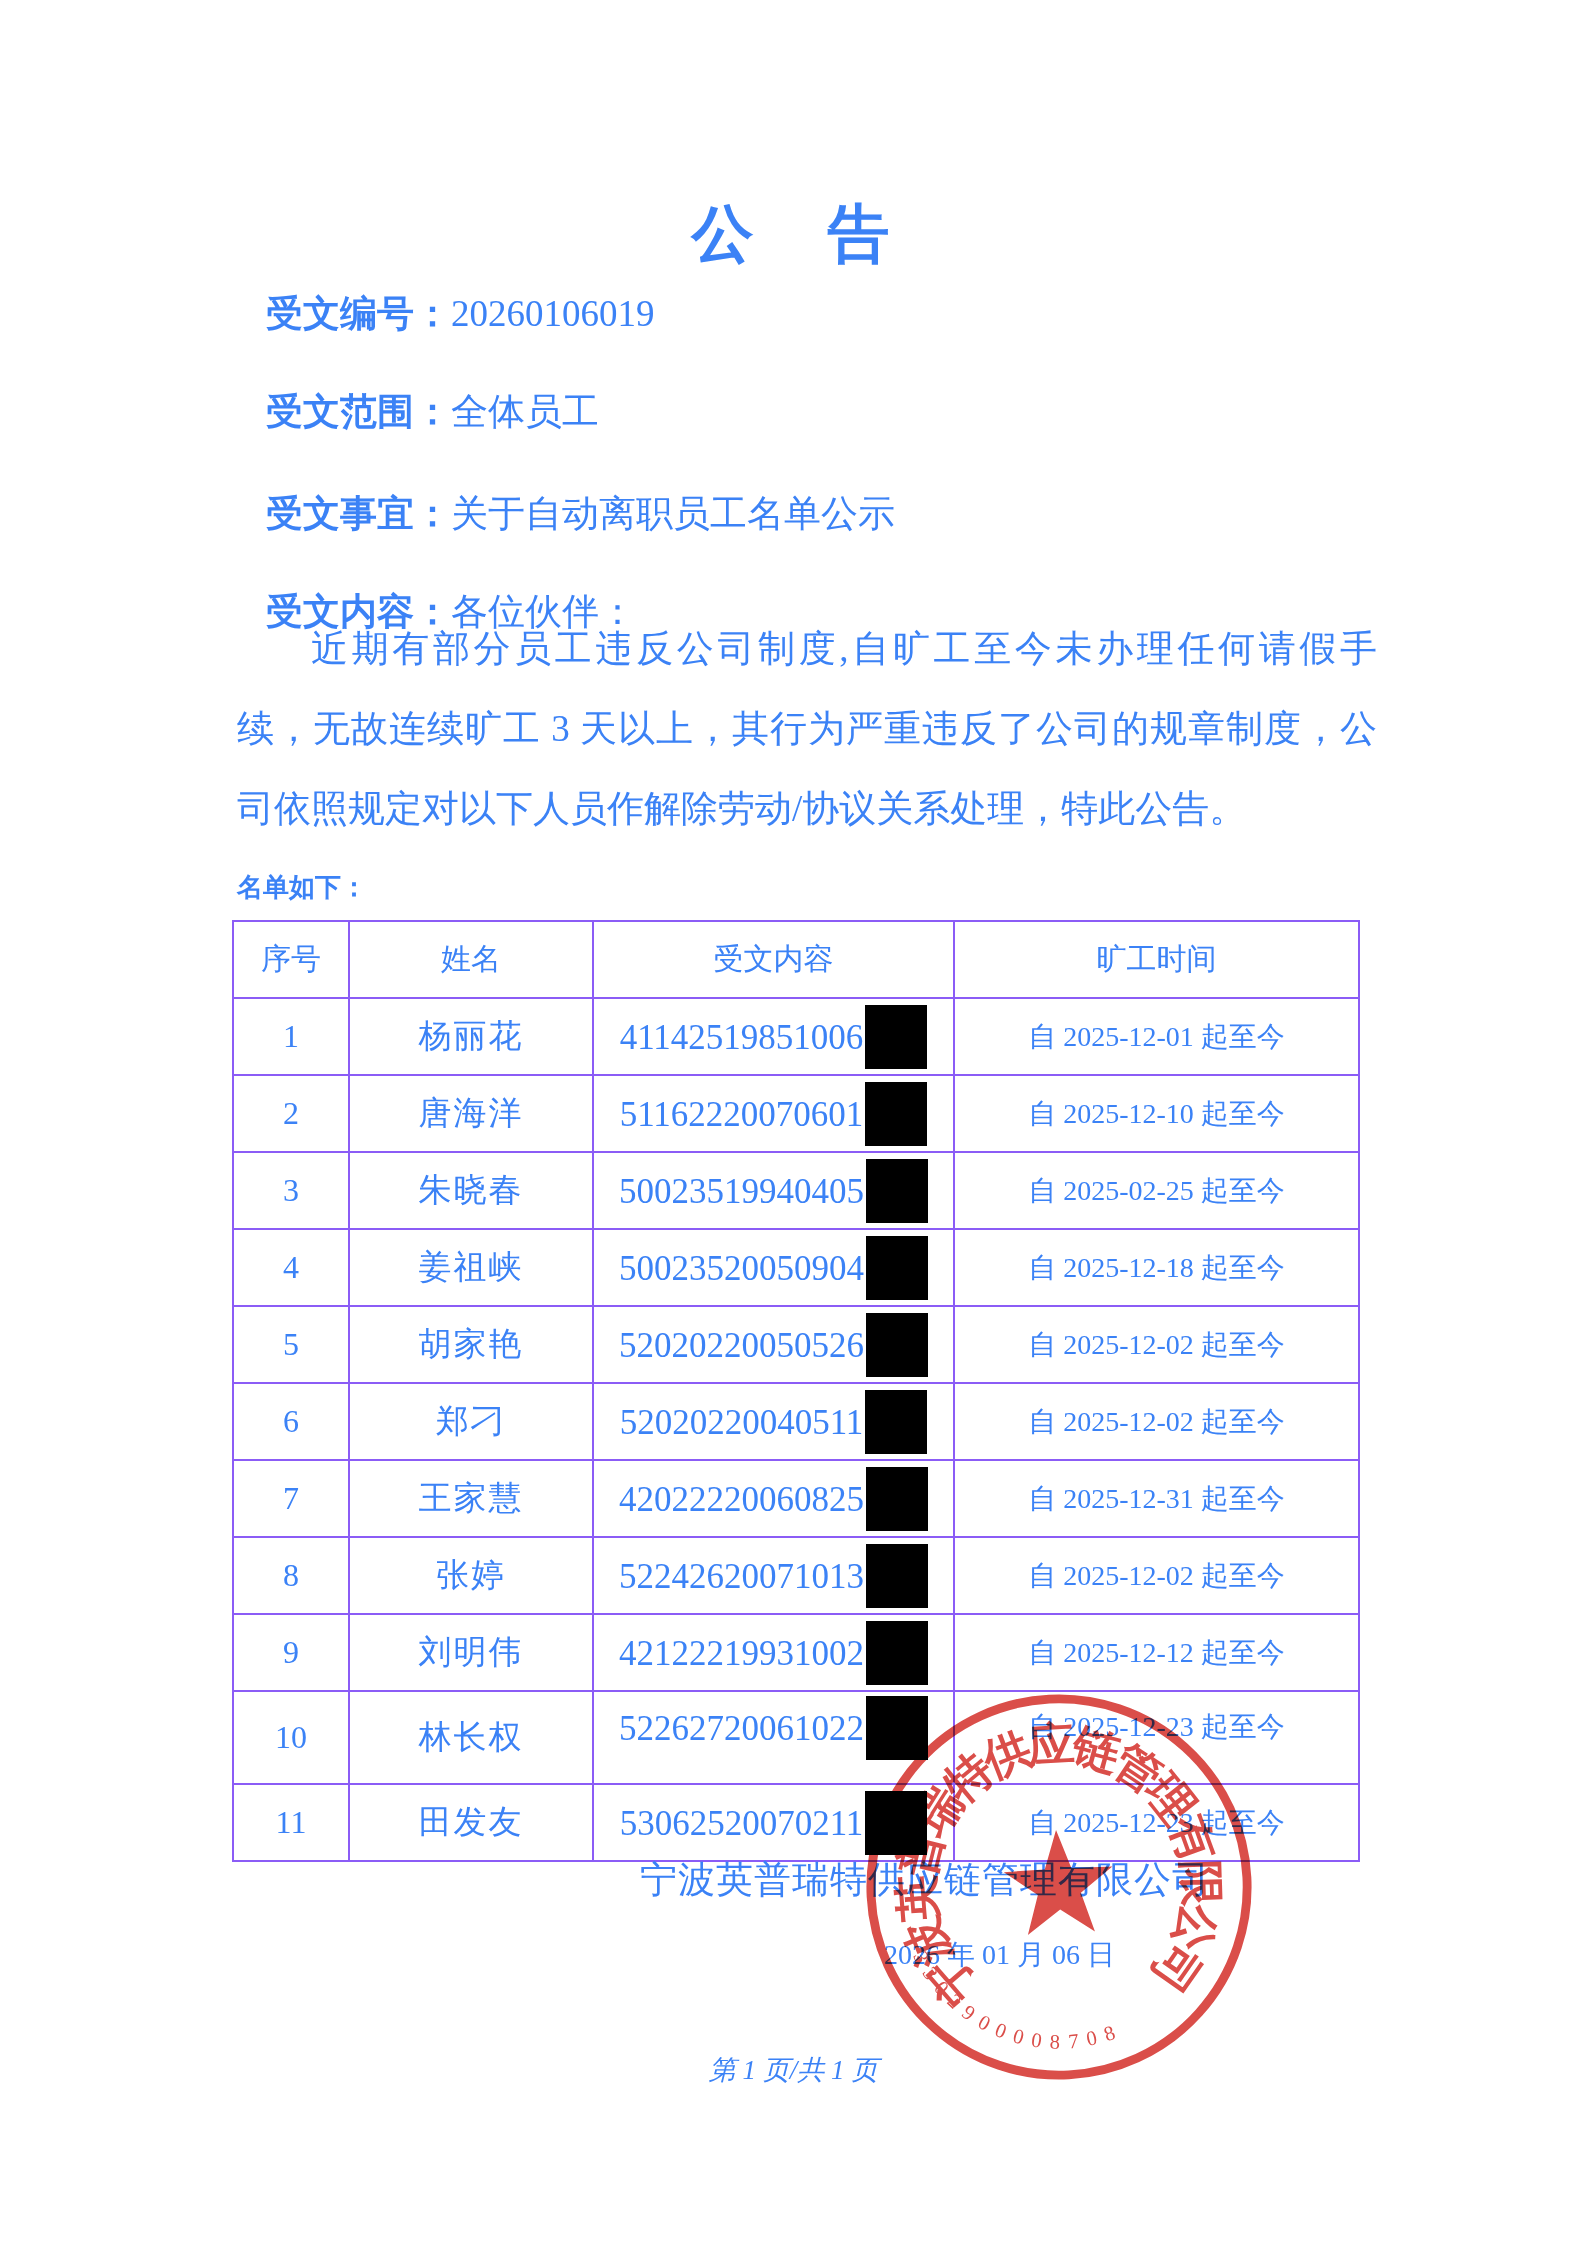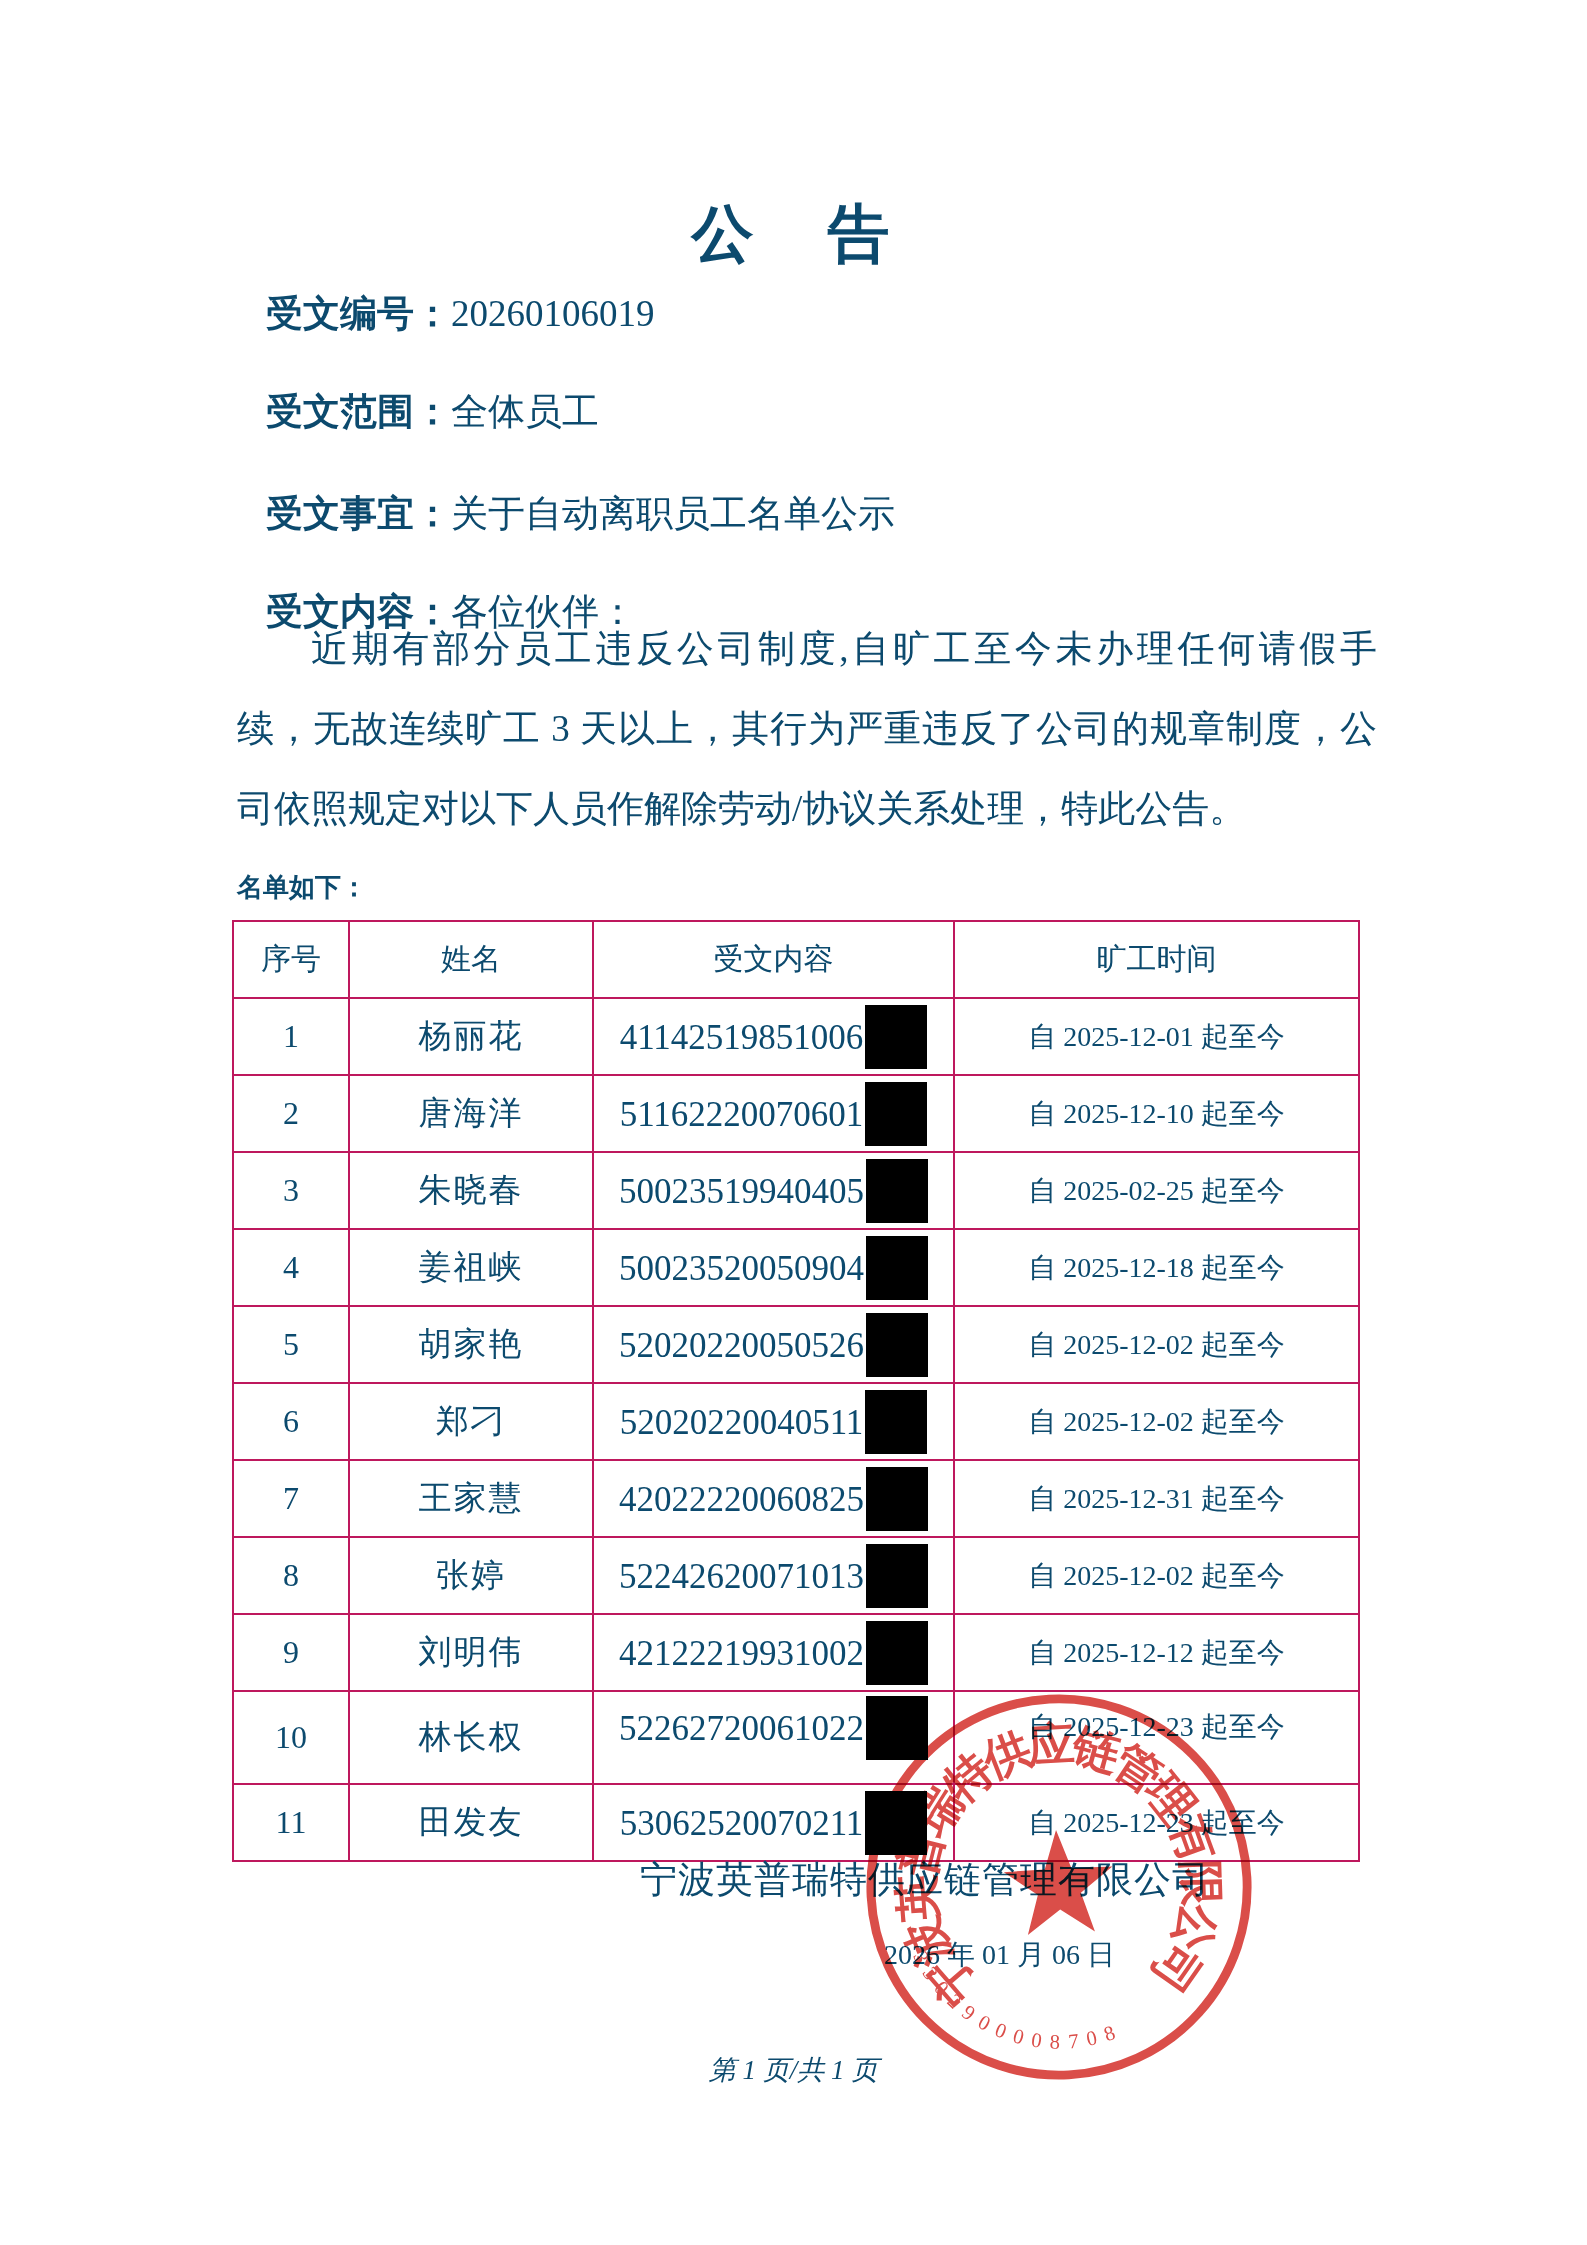--- a/index.html
+++ b/index.html
@@ -1,17 +1,17 @@
 <!DOCTYPE html>
 <html><head>
 <meta charset="utf-8">
 <style>
   html,body{margin:0;padding:0;background:#ffffff;}
   .page{
-    position:relative;width:1587px;height:2245px;background:#ffffff;color:#0c4a6e;
+    position:relative;width:1587px;height:2245px;background:#ffffff;color:#3b82f6;
     font-family:"Liberation Serif",serif;overflow:hidden;
   }
   .title{
     position:absolute;top:192px;left:0;width:100%;text-align:center;
     font-size:62px;font-weight:bold;letter-spacing:6px;
   }
   .meta-line{position:absolute;left:237px;white-space:nowrap;line-height:46px;}
   .meta-line .lbl{font-family:"Liberation Sans",sans-serif;font-weight:bold;font-size:37px;margin-left:29px;}
   .meta-line .val{font-size:37px;}
   #m0{top:291px}#m1{top:389px}#m2{top:491px}#m3{top:589px}
@@ -21,21 +21,21 @@
   #b2{top:786px;}
   .list-intro{
     position:absolute;left:237px;top:870px;
     font-family:Liberation Mono, monospace;font-weight:bold;font-size:26px;
   }
   table.roster{
     position:absolute;left:232px;top:920px;width:1126px;
     border-collapse:collapse;table-layout:fixed;
   }
   .roster th,.roster td{
-    border:2px solid #be185d;text-align:center;vertical-align:middle;
+    border:2px solid #8b5cf6;text-align:center;vertical-align:middle;
     padding:0;height:75px;font-weight:normal;
   }
   .roster th{font-size:30px;}
   .c-no{font-size:32px;}
   .c-name{font-size:33px;letter-spacing:2px;}
   .c-id{font-size:35px;white-space:nowrap;}
   .c-date{font-size:28px;font-weight:bold;border-radius:7px;}
   .redact{
     display:inline-block;width:62px;height:64px;background:#000;
     vertical-align:-20px;margin-left:2px;

